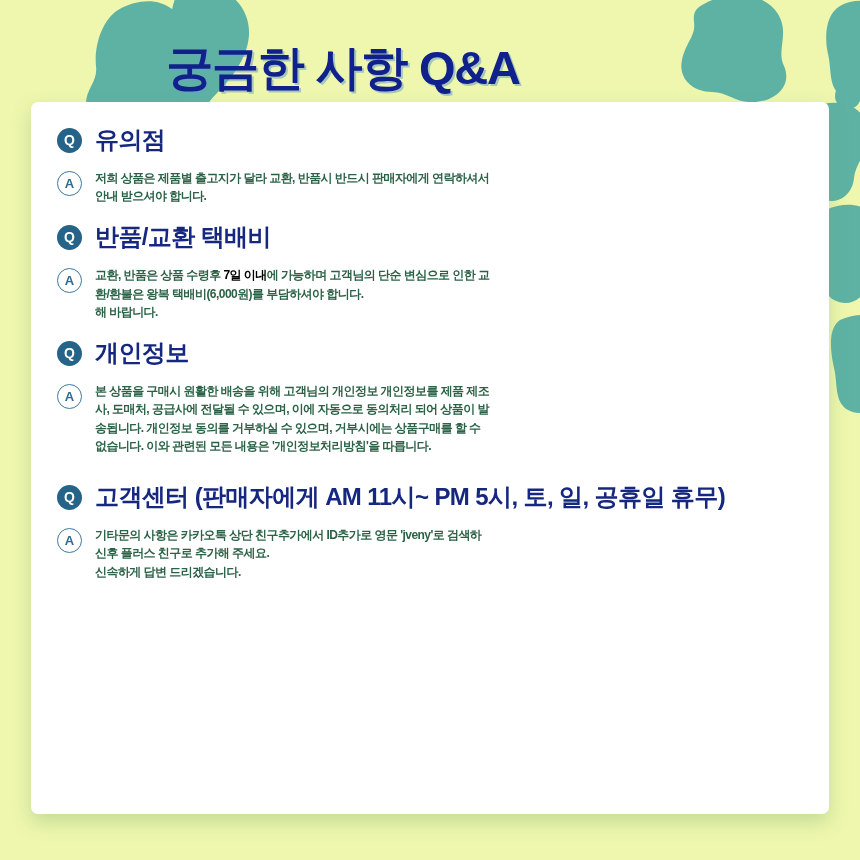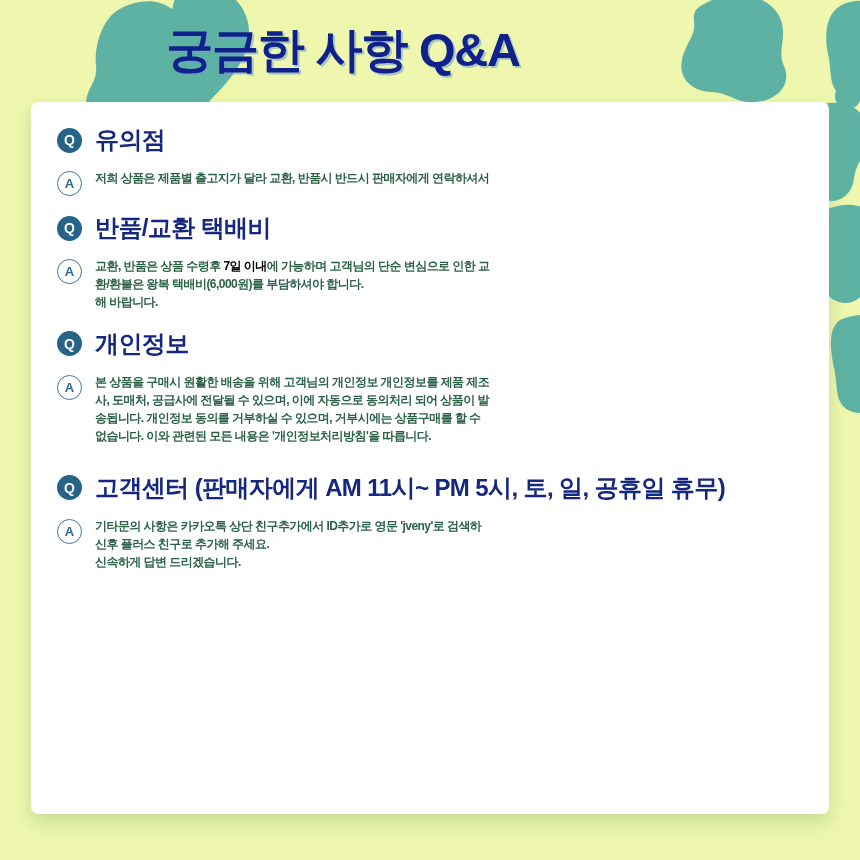--- a/index.html
+++ b/index.html
@@ -25,21 +25,21 @@
   }
 
   
   .header {
     position: absolute;
     top: 0; left: 0;
     width: 686px;
     height: 100px;
     z-index: 2;
     display: flex;
-    align-items: center;
+    align-items: flex-end;
     justify-content: center;
   }
 
   .page-title {
     font-size: 47px;
     font-weight: 700;
     color: #10218c;
     letter-spacing: -1.2px;
     text-shadow: 2px 2px 0 rgba(110,160,200,0.55);
     white-space: nowrap;
@@ -166,20 +166,21 @@
   <div class="qa-list" id="qa-list">
       <div class="qa-block">
         <div class="q-row">
           <span class="badge-q">Q</span>
           <span class="q-title">유의점</span>
         </div>
         <div class="a-row">
           <span class="badge-a">A</span>
           <div class="a-text">
             <div><span>저희 상품은 제품별 출고지가 달라 교환, 반품시 반드시 판매자에게 연락하셔서</span></div>
+            <div><span>안내 받으셔야 합니다.</span></div>
           </div>
         </div>
       </div>
       <div class="qa-block">
         <div class="q-row">
           <span class="badge-q">Q</span>
           <span class="q-title">반품/교환 택배비</span>
         </div>
         <div class="a-row">
           <span class="badge-a">A</span>

